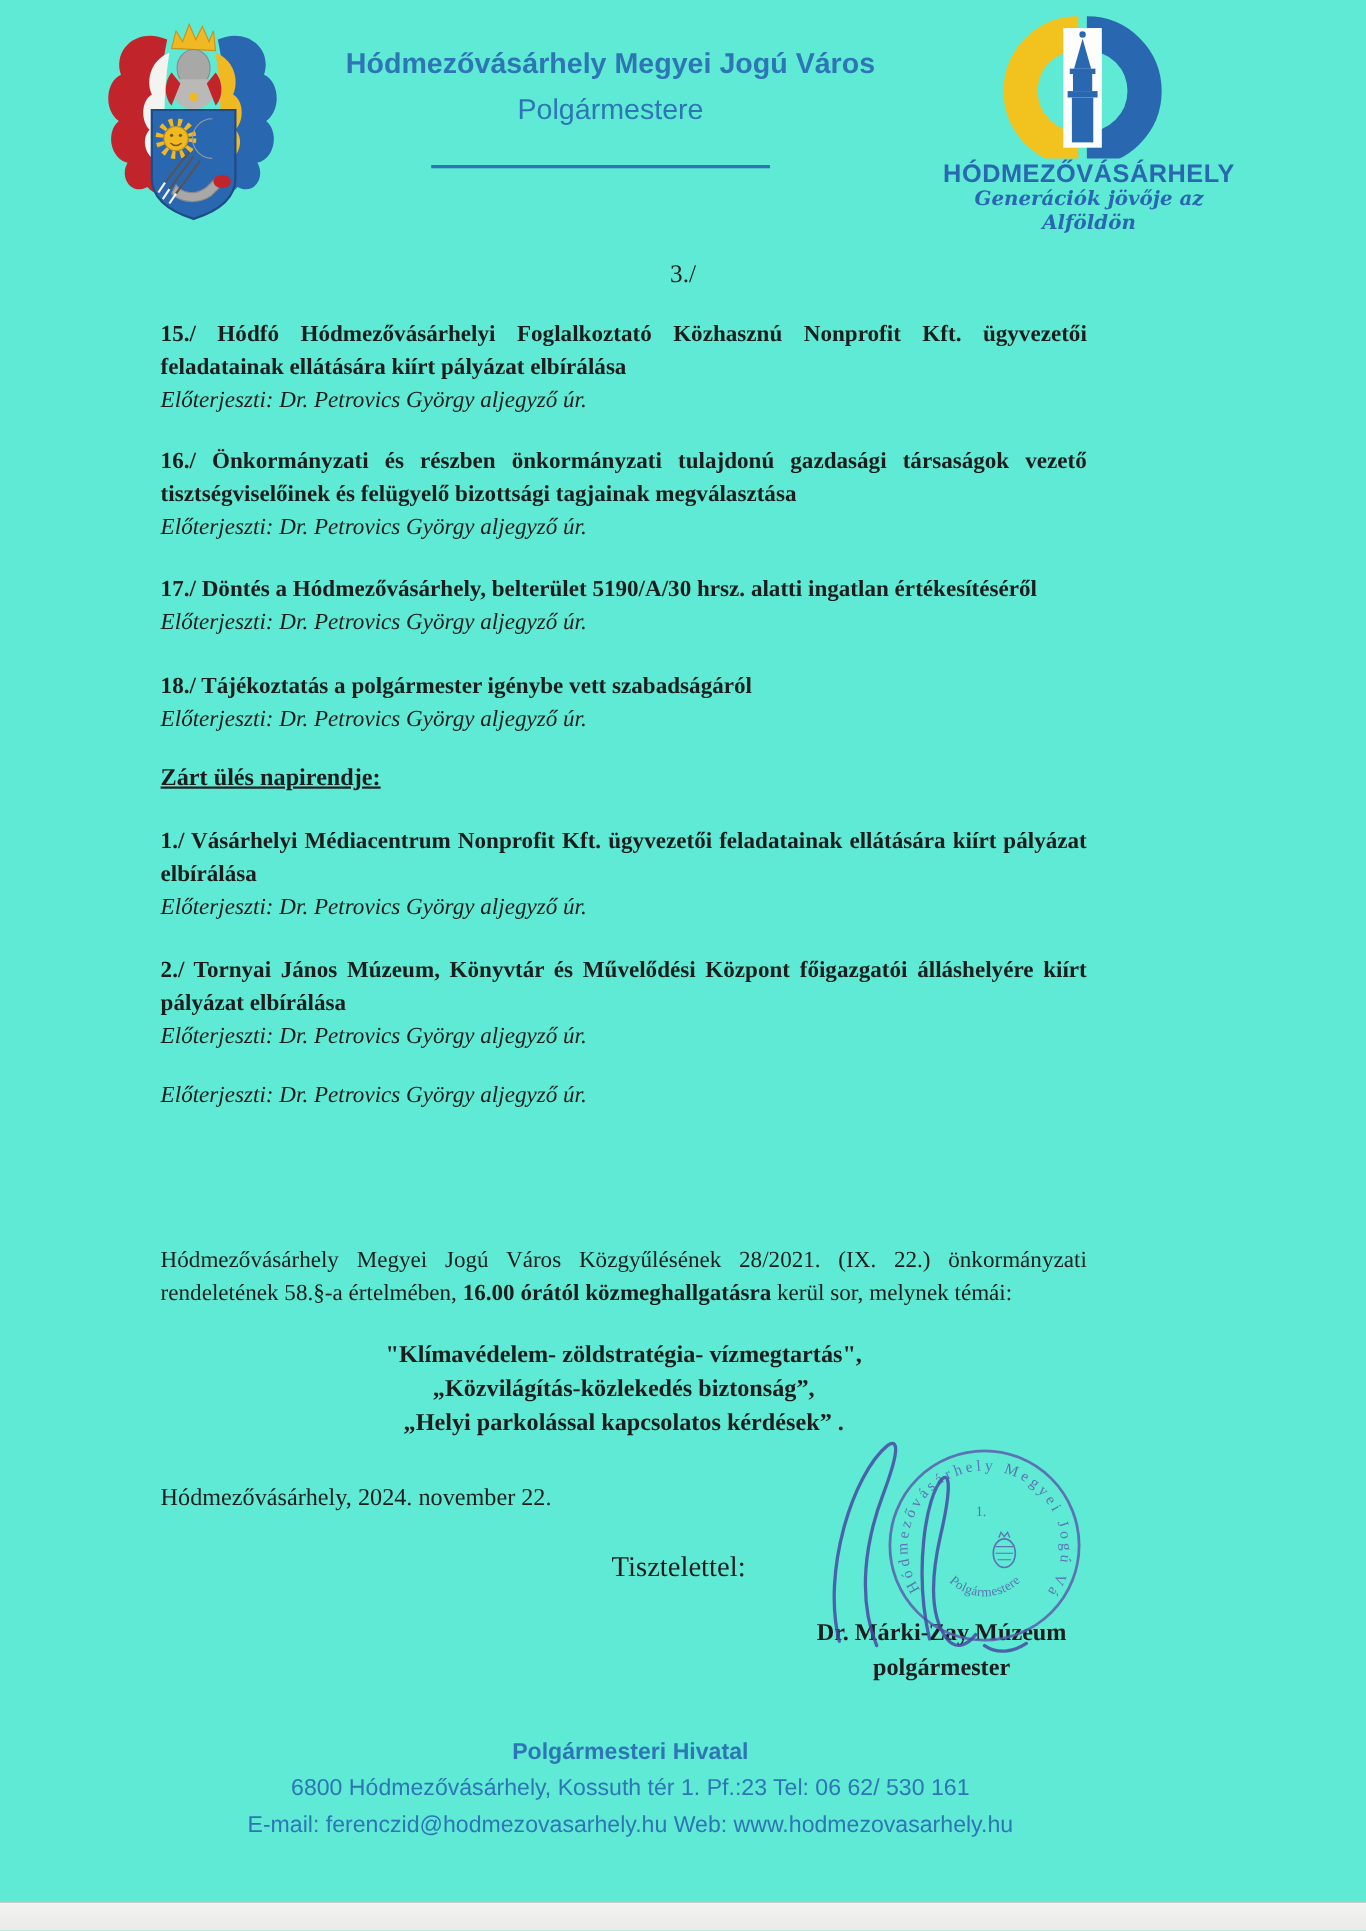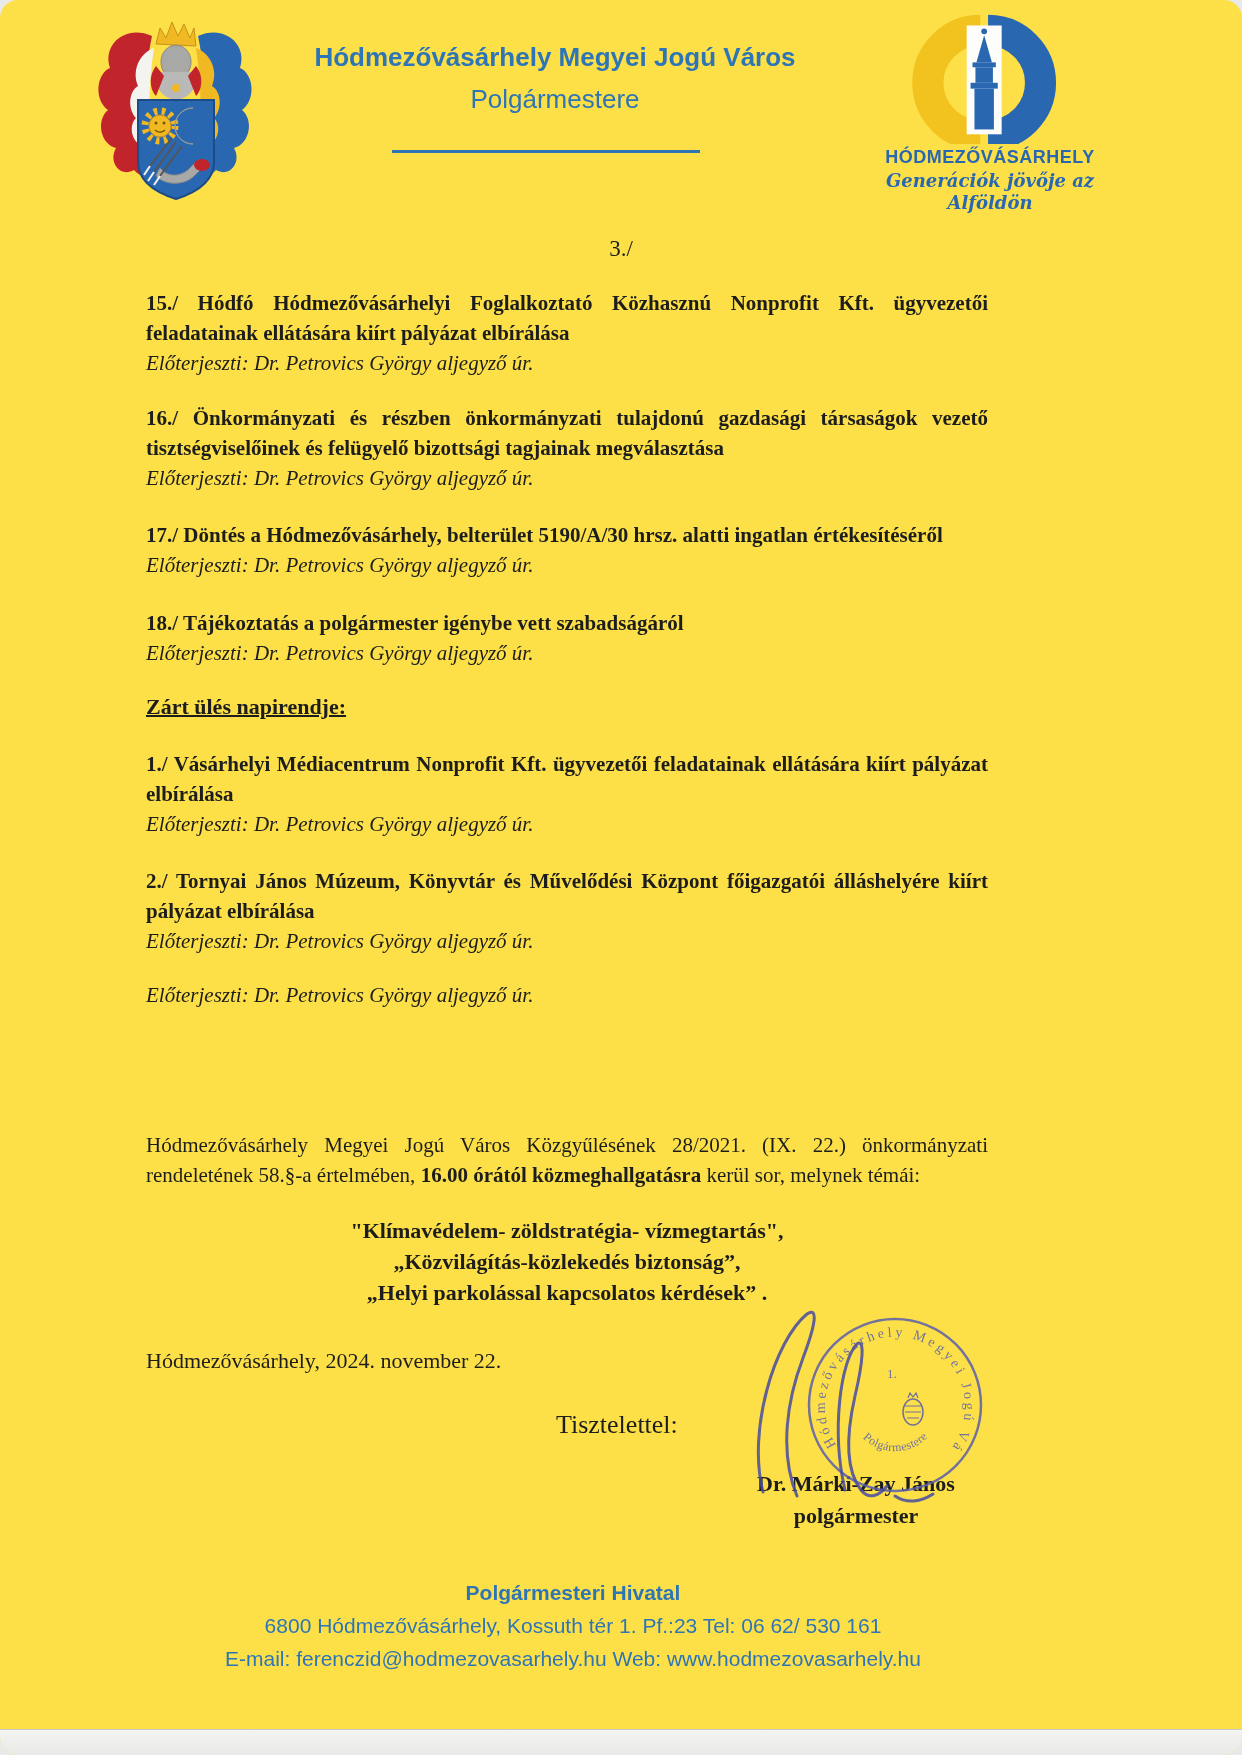--- a/index.html
+++ b/index.html
@@ -1,33 +1,33 @@
 <!DOCTYPE html>
 <html lang="hu"><head>
 <meta charset="utf-8">
 <style>
   html,body { margin:0; padding:0; background:#e9e9e9; }
   .page {
     position:relative; width:1242px; height:1755px; margin:0 auto;
-    background:#fde047; overflow:hidden;
-    font-family:"Liberation Serif", serif; color:#1d1d1d;border-radius:18px;
+    background:#5eead4; overflow:hidden;
+    font-family:"Liberation Serif", serif; color:#1d1d1d;
   }
   .abs { position:absolute; }
 
   
   .coat { left:92px; top:14px; width:166px; height:188px; }
   .org-title { left:295px; top:36px; width:520px; text-align:center;
     font-family:"Liberation Sans", sans-serif; color:#2e75b6; line-height:42px; }
   .org-line1 { font-size:26px; font-weight:bold; }
   .org-line2 { font-size:26px; font-weight:normal; }
   .header-rule { left:392px; top:150px; width:308px; height:3px; background:#2e75b6; }
   .logo-block { left:845px; top:8px; width:290px; text-align:center; color:#2a67b1; }
   .logo-svg { width:290px; height:136px; display:block; }
   .logo-title { font-family:"Liberation Sans", sans-serif; font-weight:bold;
-    font-size:18px; letter-spacing:0.5px; line-height:26px; }
+    font-size:23px; letter-spacing:0.5px; line-height:26px; }
   .logo-tagline { font-family:"DejaVu Serif", serif; font-style:italic;
     font-size:18px; line-height:22px;font-weight:bold; }
 
   
   .page-number { left:0; top:236px; width:1242px; text-align:center; font-size:23px; }
   .item { left:146px; width:842px; font-size:21px; line-height:30px; }
   .item p { margin:0; }
   .item-title { font-weight:bold; text-align:justify; }
   .item-presenter { font-style:italic; }
   .zart-heading { left:146px; top:694px; font-size:22px; font-weight:bold;
@@ -151,21 +151,21 @@
   <div class="abs topics">
     <div>"Klímavédelem- zöldstratégia- vízmegtartás",</div>
     <div>„Közvilágítás-közlekedés biztonság”,</div>
     <div>„Helyi parkolással kapcsolatos kérdések” .</div>
   </div>
 
   <div class="abs date-line">Hódmezővásárhely, 2024. november 22.</div>
   <div class="abs salutation">Tisztelettel:</div>
 
   <div class="abs sign-block">
-    <div>Dr. Márki-Zay János</div>
+    <div>Dr. Márki-Zay Múzeum</div>
     <div>polgármester</div>
   </div>
 
   <svg class="abs stamp-svg" viewBox="0 0 260 215" aria-hidden="true">
     <g opacity="0.85">
       <circle cx="150" cy="105" r="86" fill="none" stroke="#5b5fad" stroke-width="2.5"></circle>
       <defs>
         <path id="stampTopArc" d="M95,150 A70,70 0 1 1 205,150" fill="none"></path>
         <path id="stampBottomArc" d="M115,135 A46,46 0 0 0 185,135" fill="none"></path>
       </defs>

